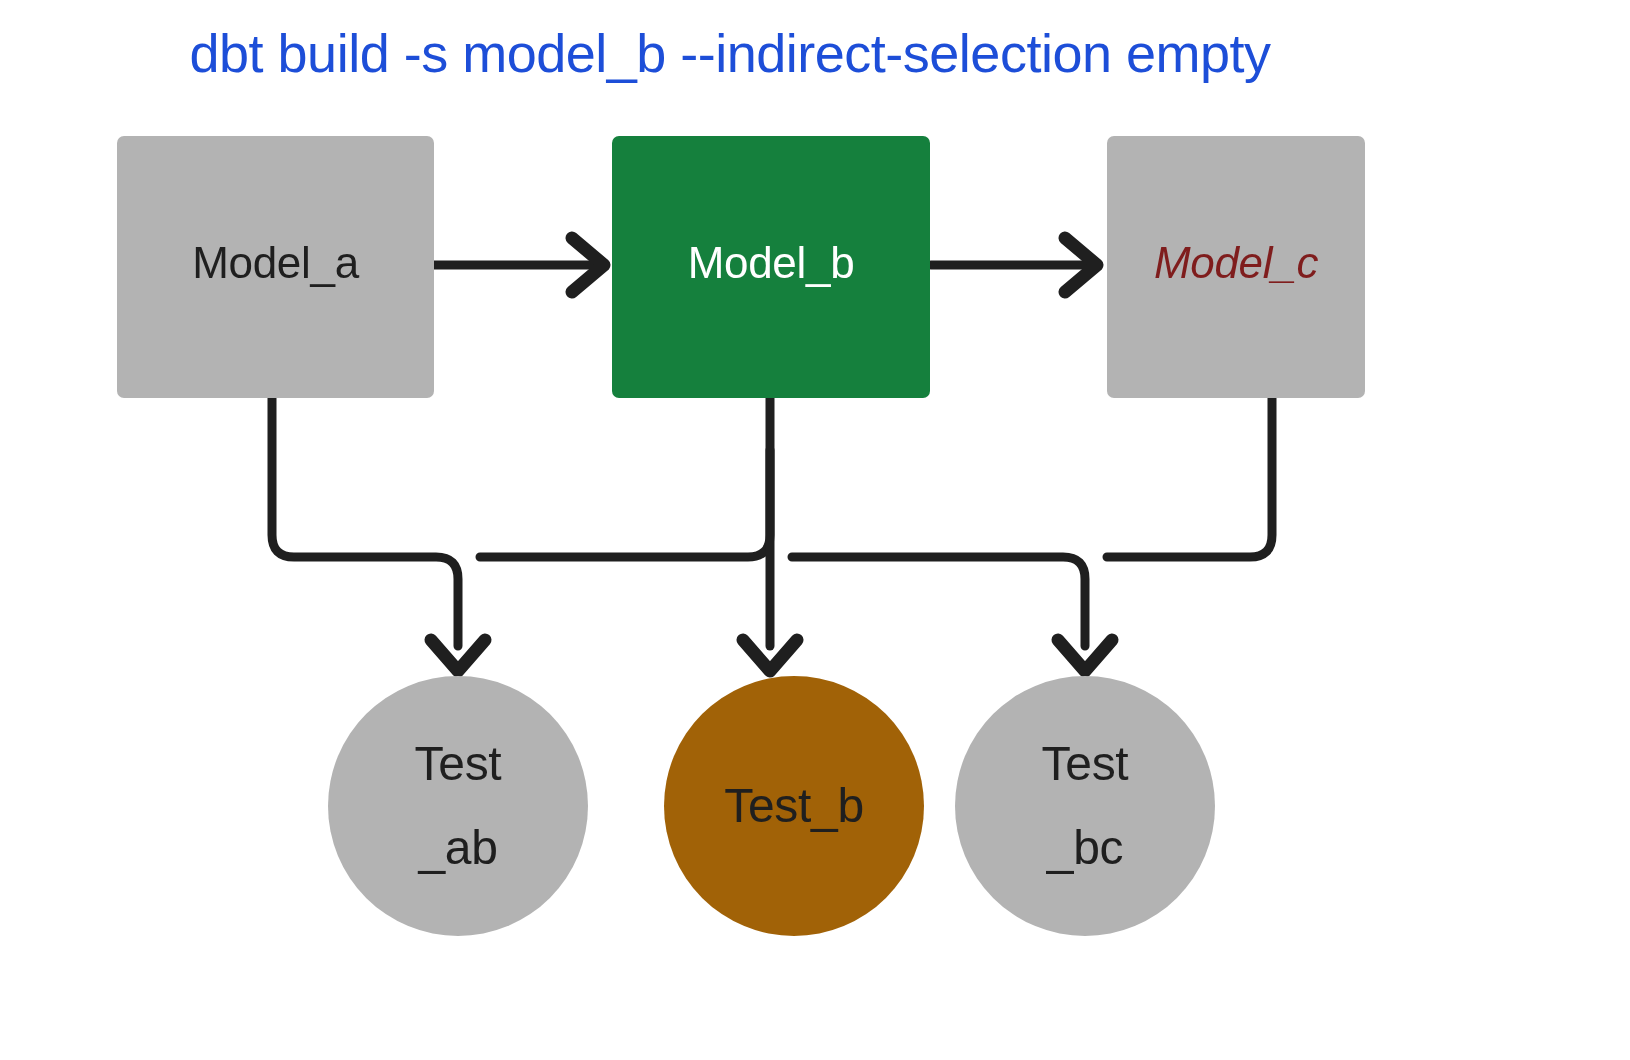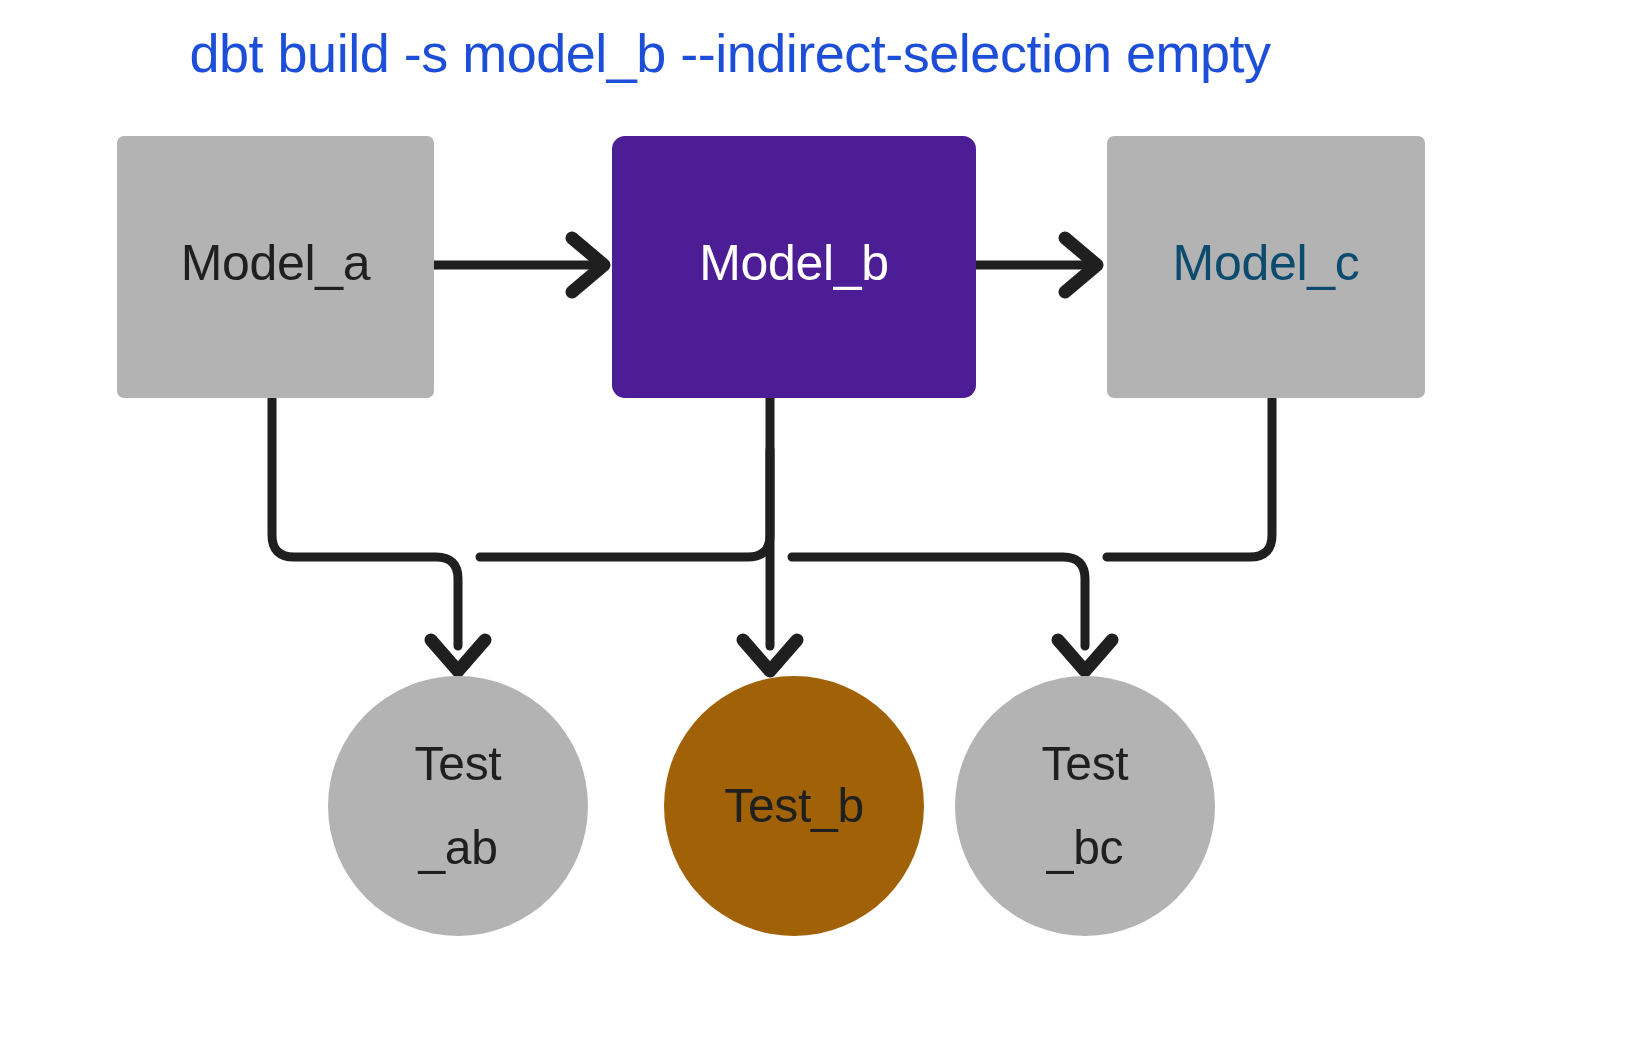--- a/index.html
+++ b/index.html
@@ -28,21 +28,21 @@
     color: #1d4ed8;
     letter-spacing: -0.5px;
     white-space: nowrap;
   }
   .node-box {
     position: absolute;
     border-radius: 7px;
     display: flex;
     align-items: center;
     justify-content: center;
-    font-size: 50px;
+    font-size: 44px;
     font-weight: 400;
     letter-spacing: -0.3px;
     box-sizing: border-box;
   }
   .node-box .node-label {
     display: block;
     transform: translateY(-4px);
   }
   .node-circle {
     position: absolute;
@@ -120,25 +120,25 @@
       <g stroke-width="13">
         <path d="M 1058 640 L 1085 671 L 1112 640"></path>
       </g>
     </g>
   </svg>
 
   <div class="node-box" style="left:117px; top:136px; width:317px; height:262px; background:#b3b3b3; color:#1f1f1f;">
     <span class="node-label">Model_a</span>
   </div>
 
-  <div class="node-box" style="left:612px; top:136px; width:364px; height:262px; background:#4c1d95; color:#ffffff;border-radius:13px;">
+  <div class="node-box" style="left:612px; top:136px; width:318px; height:262px; background:#15803d; color:#ffffff;">
     <span class="node-label">Model_b</span>
   </div>
 
-  <div class="node-box" style="left:1107px; top:136px; width:318px; height:262px; background:#b3b3b3; color:#0c4a6e;">
+  <div class="node-box" style="left:1107px; top:136px; width:258px; height:262px; background:#b3b3b3; color:#7f1d1d;font-style:italic;">
     <span class="node-label">Model_c</span>
   </div>
 
   <div class="node-circle" style="left:328px; top:676px; width:260px; height:260px; background:#b3b3b3;">
     <span class="node-label">Test
 _ab</span>
   </div>
 
   <div class="node-circle" style="left:664px; top:676px; width:260px; height:260px; background:#a16207;justify-content:center;">
     <span class="node-label">Test_b</span>

